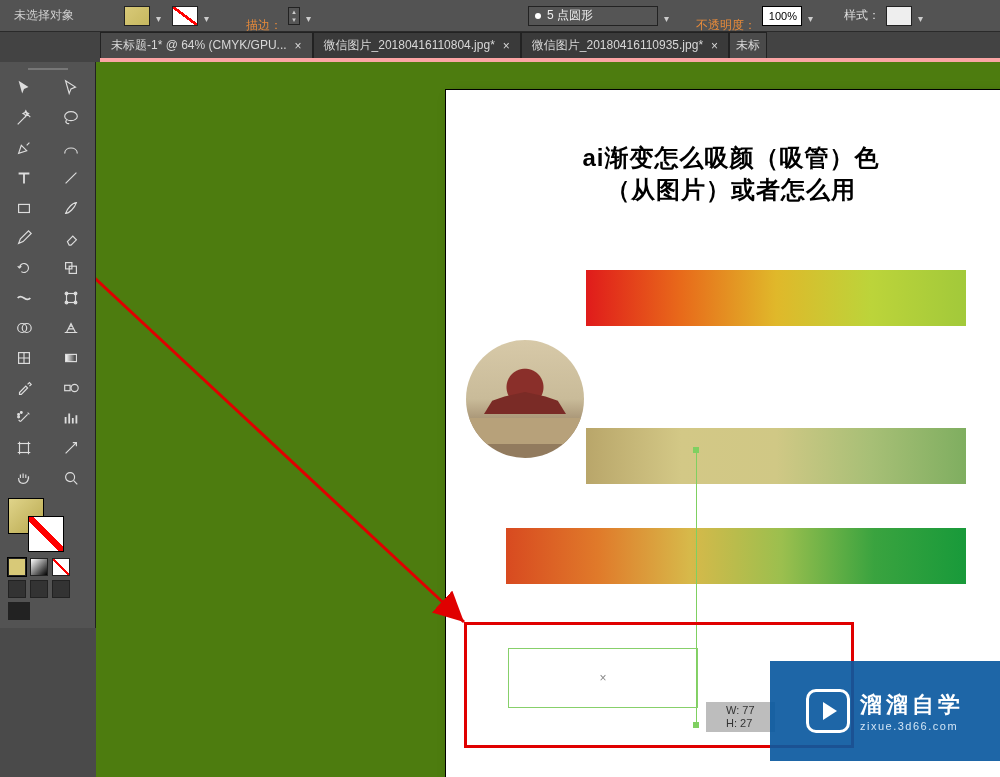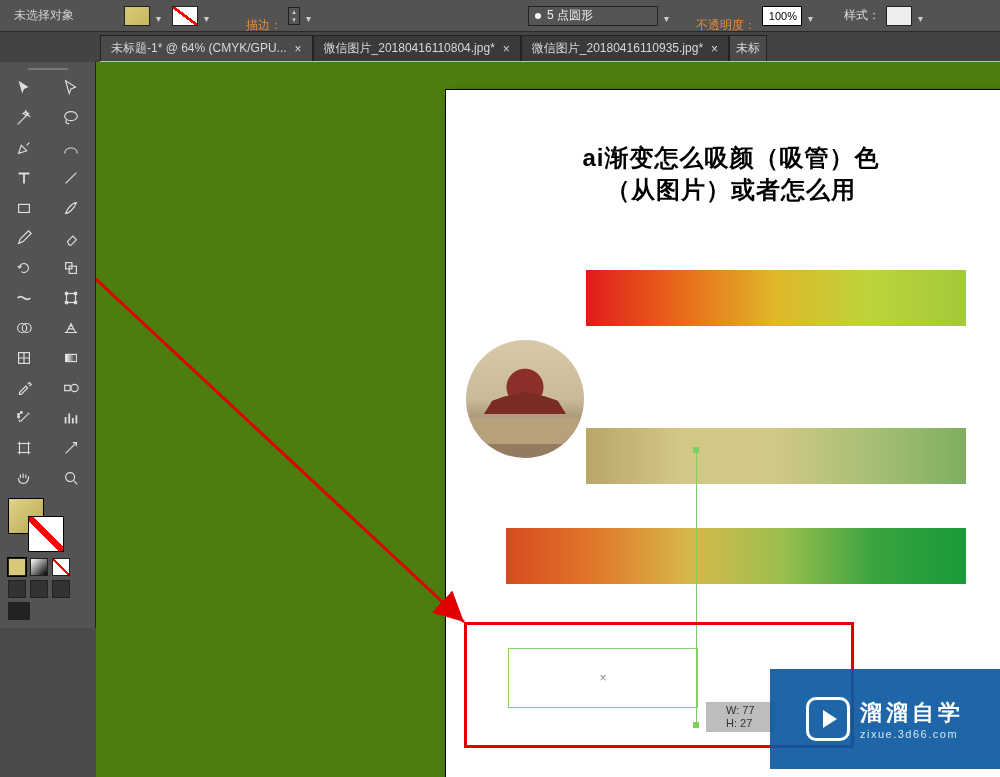--- a/index.html
+++ b/index.html
@@ -52,21 +52,21 @@
   .style-swatch { width:26px; height:20px; background:#eee; border:1px solid #222; }
 
   
   .tab-bar {
     height: 30px;
     background: #434343;
     display: flex;
     align-items: flex-end;
     padding-left: 100px;
     gap: 0;
-    border-bottom: 1px solid #fca5a5;
+    border-bottom: 4px solid #fca5a5;
     position:relative;
   }
   .tab-bar::before{
     content:""; position:absolute; left:0; top:0; width:100px; height:30px;
     background:#434343;
   }
   .tab {
     height: 26px;
     background: #3a3a3a;
     border: 1px solid #222;
@@ -233,21 +233,21 @@
   }
   .anno-arrow{
     position:absolute;
     left:0; top:0;
     pointer-events:none;
   }
 
   
   .watermark{
     position:absolute;
-    right:0; bottom:8px;
+    right:0; bottom:16px;
     width:230px; height:100px;
     background:#0b5aa0;
     opacity:.92;
     display:flex; align-items:center; justify-content:center;
     gap:10px;
     color:#fff;
   }
   .watermark .logo{
     width:44px; height:44px; border:3px solid #fff; border-radius:10px;
     display:flex; align-items:center; justify-content:center;

